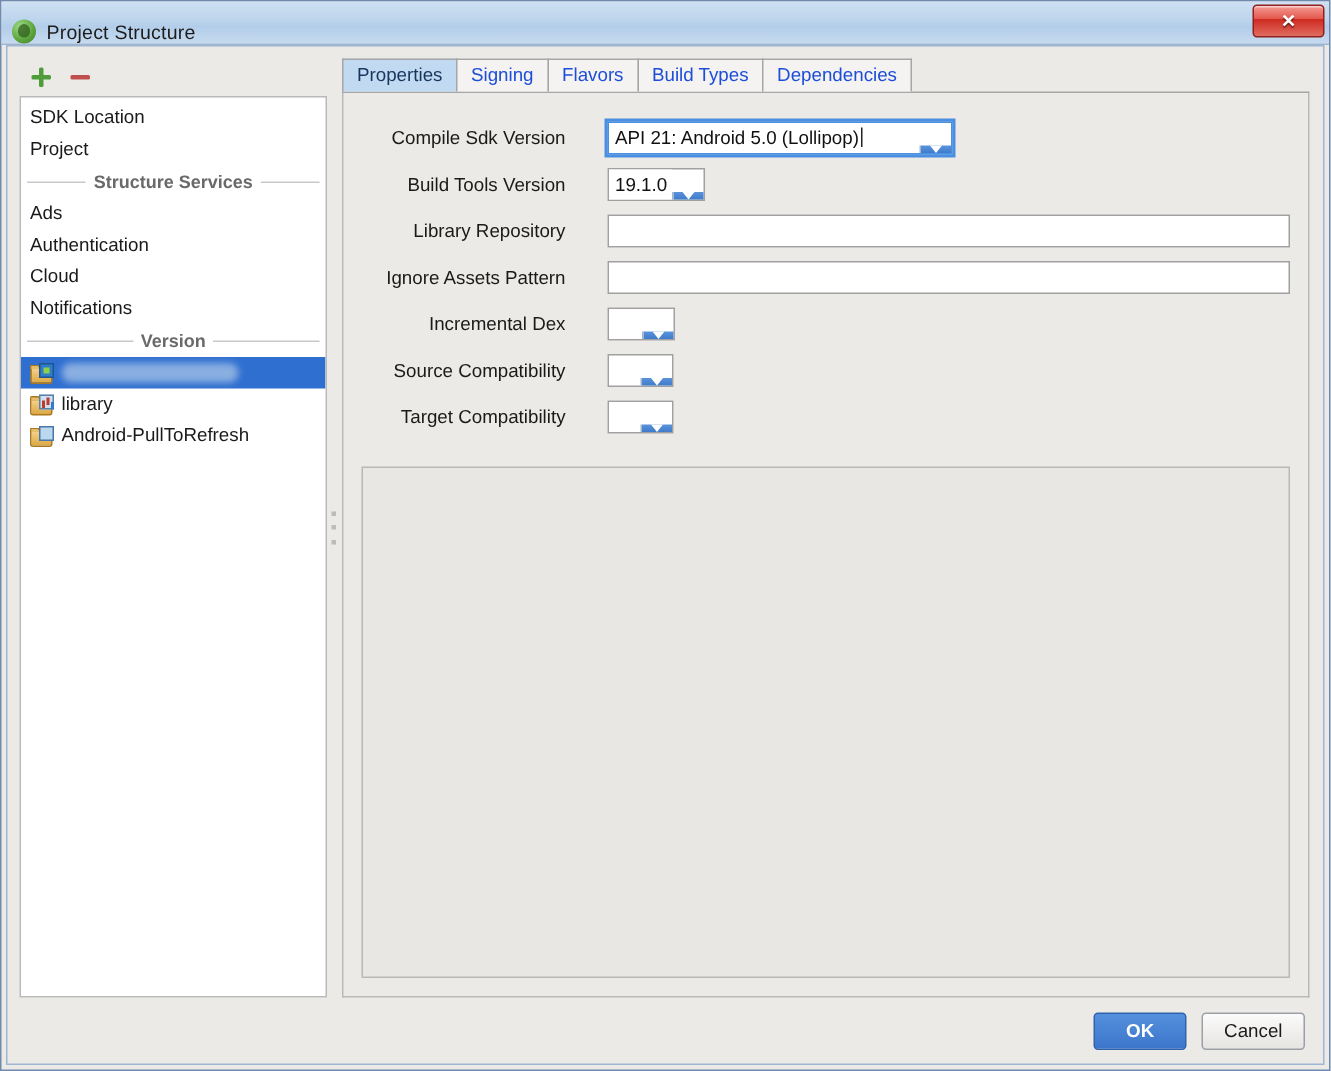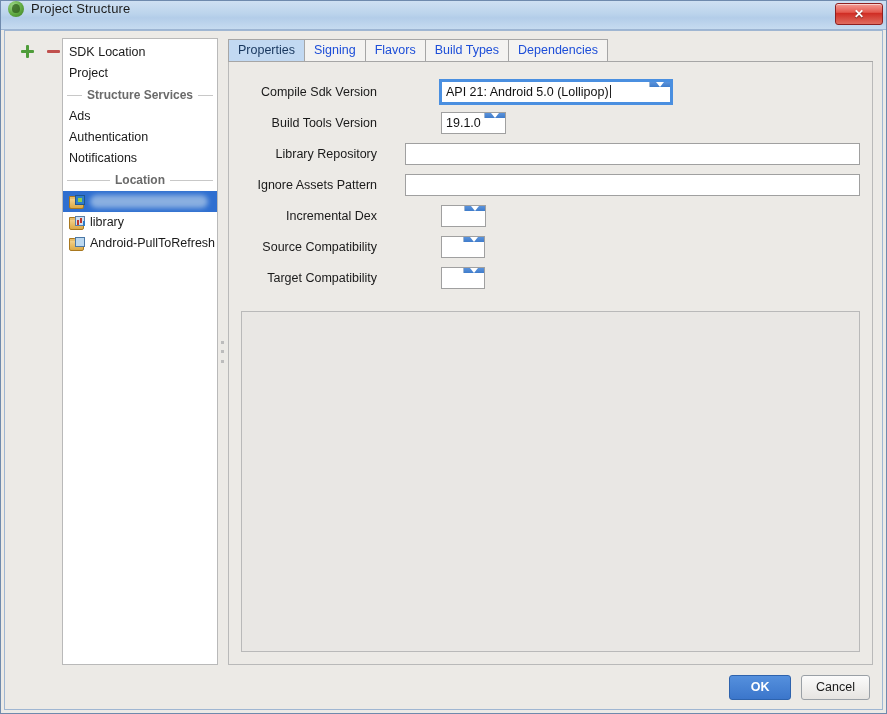--- a/index.html
+++ b/index.html
@@ -35,21 +35,21 @@
     border: 1px solid #9fb6d2;
     pointer-events: none;
   }
 
   
   .titlebar {
     height: 28px;
     background: linear-gradient(to bottom, #cfe0f2 0%, #bcd4ec 45%, #b3cde9 60%, #c6dbf0 100%);
     border-bottom: 1px solid #9db5d3;
     display: flex;
-    align-items: flex-start;
+    align-items: flex-end;
     position: relative;
     flex: none;
   }
   .title-icon {
     width: 16px; height: 16px;
     margin-left: 7px;
     margin-right: 7px;
     border-radius: 50%;
     background: radial-gradient(circle at 35% 30%, #9fd98a 0%, #5ea83f 55%, #3f7c28 100%);
     position: relative;
@@ -95,21 +95,21 @@
     padding: 8px 6px 0 6px;
     box-sizing: border-box;
     position: relative;
   }
 
   
   .left-panel {
     width: 205px;
     flex: none;
     display: flex;
-    flex-direction: row;
+    flex-direction: column;
     margin-left: 6px;
   }
   .left-toolbar {
     height: 26px;
     display: flex;
     align-items: center;
     gap: 8px;
     padding-left: 5px;
   }
   .tb-icon {
@@ -317,26 +317,25 @@
     text-align: right;
     padding-right: 28px;
     font-size: 12.5px;
     color: #1a1a1a;
     white-space: nowrap;
   }
 
   
   .combo {
     display: flex;
-    align-items: flex-start;
+    align-items: flex-end;
     height: 22px;
     border: 1px solid #a0a0a0;
     background: #ffffff;
     box-sizing: border-box;
-    margin-left: 36px;
   }
   .combo.focused {
     outline: 2px solid #4a8fe0;
     outline-offset: -0px;
     border-color: #4a8fe0;
     box-shadow: 0 0 0 1px #4a8fe0;
   }
   .combo .value {
     flex: 1;
     min-width: 0;
@@ -463,26 +462,29 @@
           <span class="line"></span>
         </div>
 
         <div class="tree-row">
           <span>Ads</span>
         </div>
         <div class="tree-row">
           <span>Authentication</span>
         </div>
         <div class="tree-row">
+          <span>Cloud</span>
+        </div>
+        <div class="tree-row">
           <span>Notifications</span>
         </div>
 
         <div class="separator-row">
           <span class="line"></span>
-          <span>Location</span>
+          <span>Version</span>
           <span class="line"></span>
         </div>
 
         <div class="tree-row selected">
           <span class="mod-icon">
             <span class="folder"></span>
               <span class="badge badge-app"></span>
           </span>
           <span class="blurred-label"></span>
         </div>

